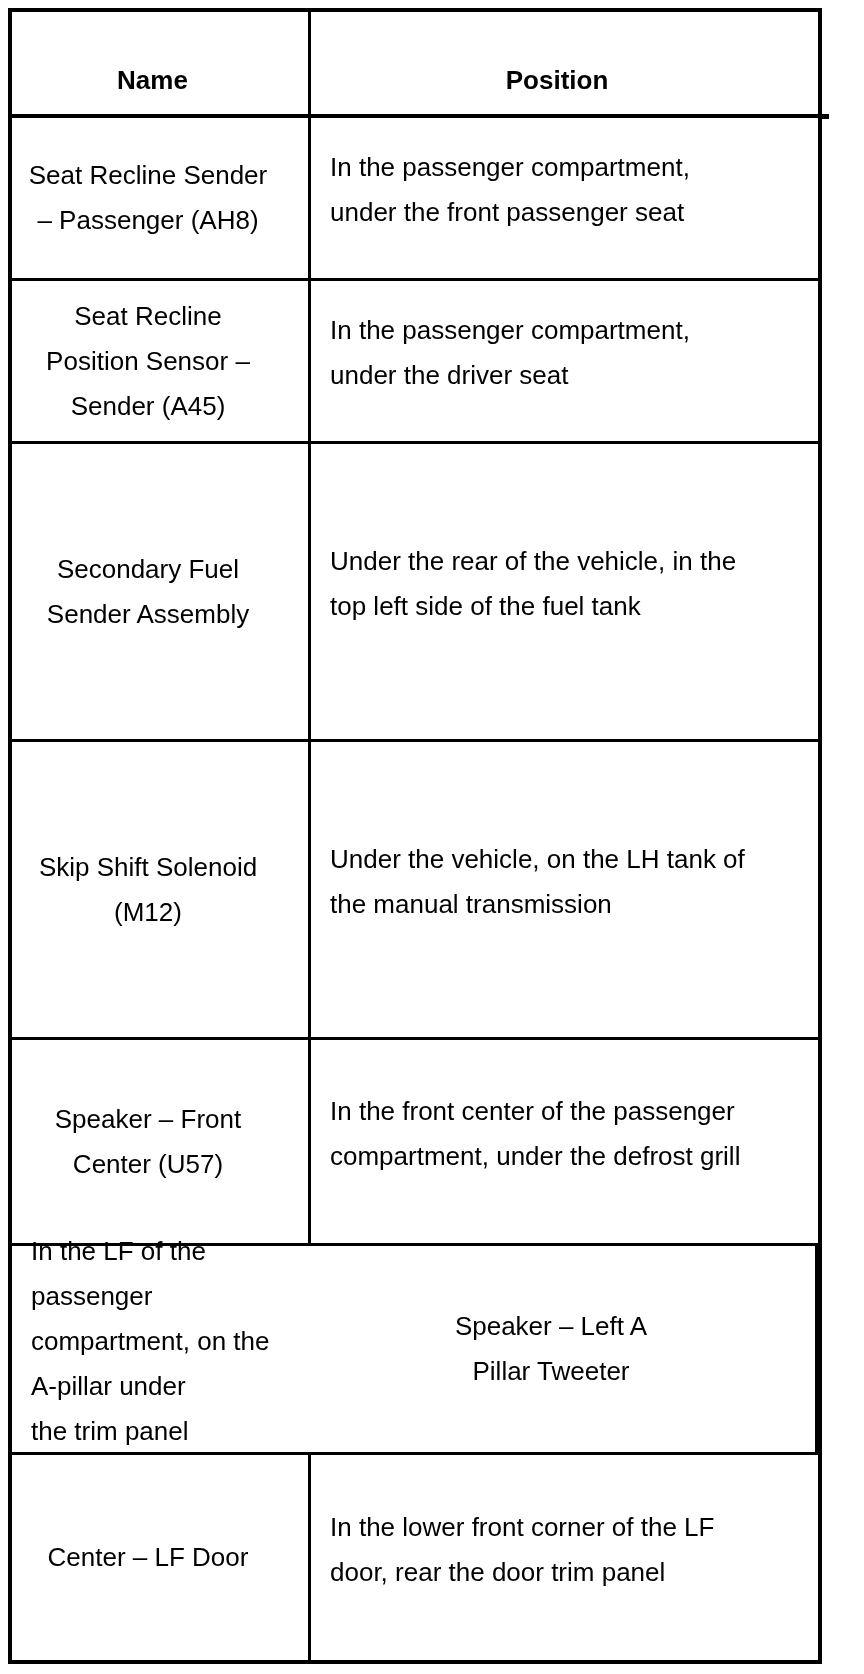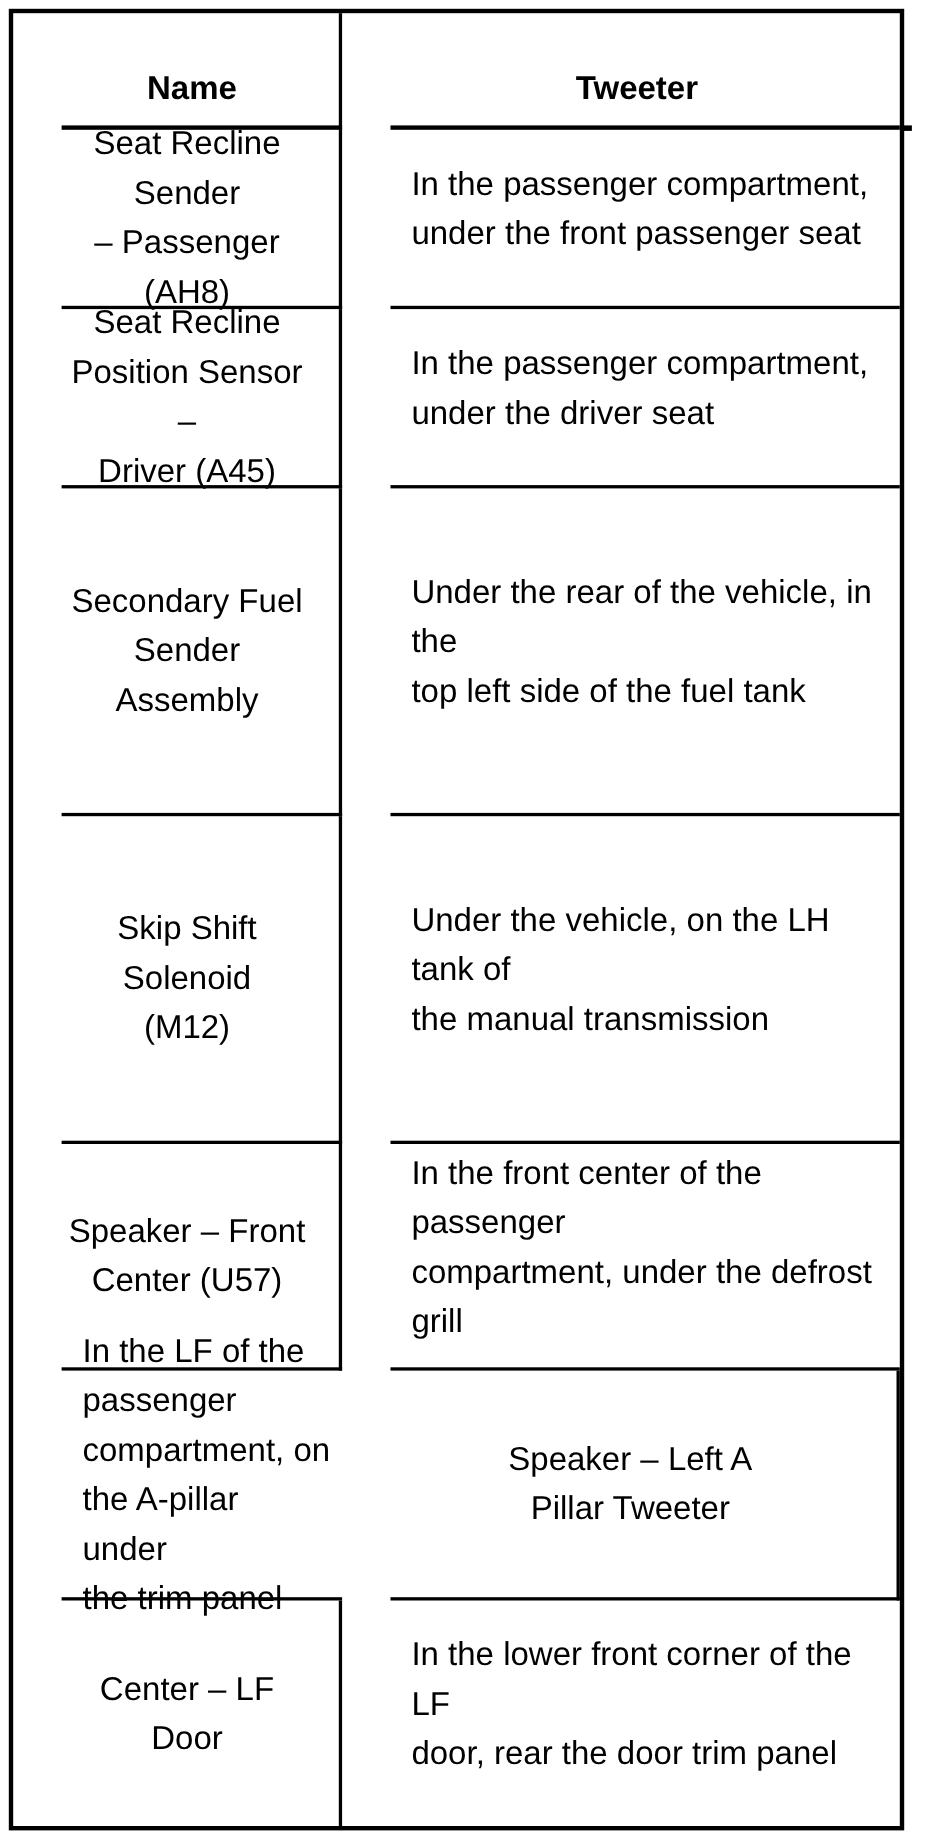--- a/index.html
+++ b/index.html
@@ -25,24 +25,23 @@
     box-sizing: border-box;
     border: 4px solid #000000;
     display: grid;
     grid-template-columns: 299px 1fr;
     grid-template-rows: 106px 163px 163px 298px 298px 206px 209px 1fr;
     background: #ffffff;
   }
   .cell {
     box-sizing: border-box;
     display: flex;
-    font-size: 30px;
+    font-size: 26px;
     line-height: 45px;
     white-space: pre-line;
-    margin-left: 44px;
   }
   .name-cell {
     border-right: 3px solid #000000;
     align-items: center;
     justify-content: center;
     text-align: center;
     padding: 0 28px 0 4px;
   }
   .loc-cell {
     align-items: center;
@@ -75,30 +74,30 @@
   }
 </style>
 </head>
 <body>
 
 <div class="page">
 
   <div class="loc-table">
 
     <div class="cell name-cell header-cell row-border">Name</div>
-    <div class="cell loc-cell header-cell row-border">Tweeter</div>
+    <div class="cell loc-cell header-cell row-border">Position</div>
 
     <div class="cell name-cell row-border">Seat Recline Sender
 – Passenger (AH8)</div>
     <div class="cell loc-cell row-border">In the passenger compartment,
 under the front passenger seat</div>
 
     <div class="cell name-cell row-border">Seat Recline
 Position Sensor –
-Driver (A45)</div>
+Sender (A45)</div>
     <div class="cell loc-cell row-border">In the passenger compartment,
 under the driver seat</div>
 
     <div class="cell name-cell row-border">Secondary Fuel
 Sender Assembly</div>
     <div class="cell loc-cell row-border">Under the rear of the vehicle, in the
 top left side of the fuel tank</div>
 
     <div class="cell name-cell row-border">Skip Shift Solenoid
 (M12)</div>

